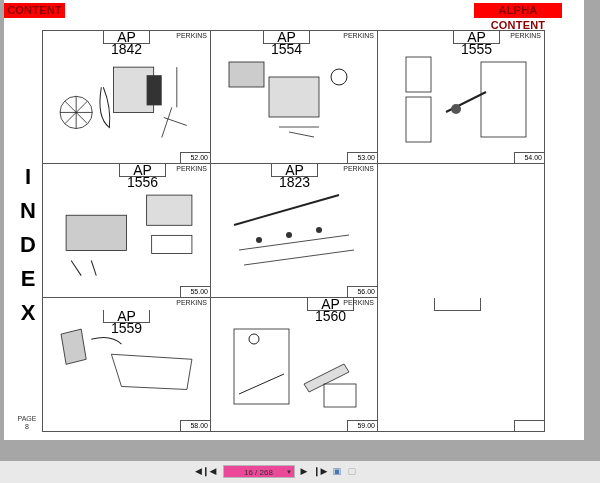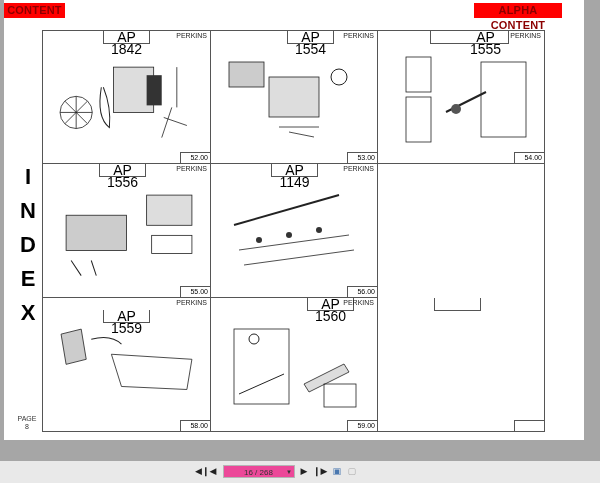--- a/index.html
+++ b/index.html
@@ -50,56 +50,56 @@
         <circle cx="25" cy="65" r="16" fill="none" stroke="#222" stroke-width="0.8"></circle>
         <path d="M25 49 L25 81 M9 65 L41 65 M14 54 L36 76 M36 54 L14 76" stroke="#222" stroke-width="0.8"></path>
         <path d="M50 40 Q45 70 58 80 Q60 60 52 40" fill="none" stroke="#222" stroke-width="1"></path>
         <rect x="62" y="20" width="40" height="45" fill="#ddd" stroke="#222" stroke-width="0.8"></rect>
         <rect x="95" y="28" width="15" height="30" fill="#333"></rect>
         <path d="M125 20 L125 60 M120 60 L110 90 M112 70 L135 78" stroke="#222" stroke-width="0.8"></path>
       </svg>
       <div class="num">52.00</div>
     </div>
     <div class="cell" style="left:168px;top:0;width:167px;height:133px;">
-      <div class="code" style="left:76px;">AP 1554</div>
+      <div class="code" style="left:52px;">AP 1554</div>
       <div class="brand">PERKINS</div>
       <svg class="art" viewBox="0 0 150 100">
         <rect x="10" y="15" width="35" height="25" fill="#ccc" stroke="#222" stroke-width="0.8"></rect>
         <rect x="50" y="30" width="50" height="40" fill="#ddd" stroke="#222" stroke-width="0.8"></rect>
         <circle cx="120" cy="30" r="8" fill="none" stroke="#222"></circle>
         <path d="M60 80 L100 80 M70 85 L95 90" stroke="#222" stroke-width="0.8"></path>
       </svg>
       <div class="num">53.00</div>
     </div>
     <div class="cell" style="left:335px;top:0;width:166px;height:133px;border-right:none;">
-      <div class="code" style="left:52px;padding-left:32px;">AP 1555</div>
+      <div class="code" style="left:75px;">AP 1555</div>
       <div class="brand">PERKINS</div>
       <svg class="art" viewBox="0 0 150 100">
         <rect x="20" y="10" width="25" height="35" fill="none" stroke="#222" stroke-width="0.8"></rect>
         <rect x="20" y="50" width="25" height="45" fill="none" stroke="#222" stroke-width="0.8"></rect>
         <rect x="95" y="15" width="45" height="75" fill="none" stroke="#222" stroke-width="0.8"></rect>
         <path d="M60 65 L100 45" stroke="#222" stroke-width="2"></path>
         <circle cx="70" cy="62" r="5" fill="#555"></circle>
       </svg>
       <div class="num">54.00</div>
     </div>
 
     <div class="cell" style="left:0;top:133px;width:168px;height:134px;">
-      <div class="code" style="left:56px;">AP 1556</div>
+      <div class="code" style="left:76px;">AP 1556</div>
       <div class="brand">PERKINS</div>
       <svg class="art" viewBox="0 0 150 100">
         <rect x="15" y="35" width="60" height="35" fill="#ccc" stroke="#222" stroke-width="0.8"></rect>
         <rect x="95" y="15" width="45" height="30" fill="#ddd" stroke="#222" stroke-width="0.8"></rect>
         <rect x="100" y="55" width="40" height="18" fill="none" stroke="#222" stroke-width="0.8"></rect>
         <path d="M20 80 L30 95 M40 80 L45 95" stroke="#222"></path>
       </svg>
       <div class="num">55.00</div>
     </div>
     <div class="cell" style="left:168px;top:133px;width:167px;height:134px;">
-      <div class="code" style="left:60px;">AP 1149</div>
+      <div class="code" style="left:60px;">AP 1823</div>
       <div class="brand">PERKINS</div>
       <svg class="art" viewBox="0 0 150 100">
         <path d="M15 45 L120 15" stroke="#222" stroke-width="2"></path>
         <path d="M20 70 L130 55 M25 85 L135 70" stroke="#222" stroke-width="0.8"></path>
         <circle cx="40" cy="60" r="3" fill="#333"></circle>
           <circle cx="70" cy="55" r="3" fill="#333"></circle>
           <circle cx="100" cy="50" r="3" fill="#333"></circle>
       </svg>
       <div class="num">56.00</div>
     </div>

